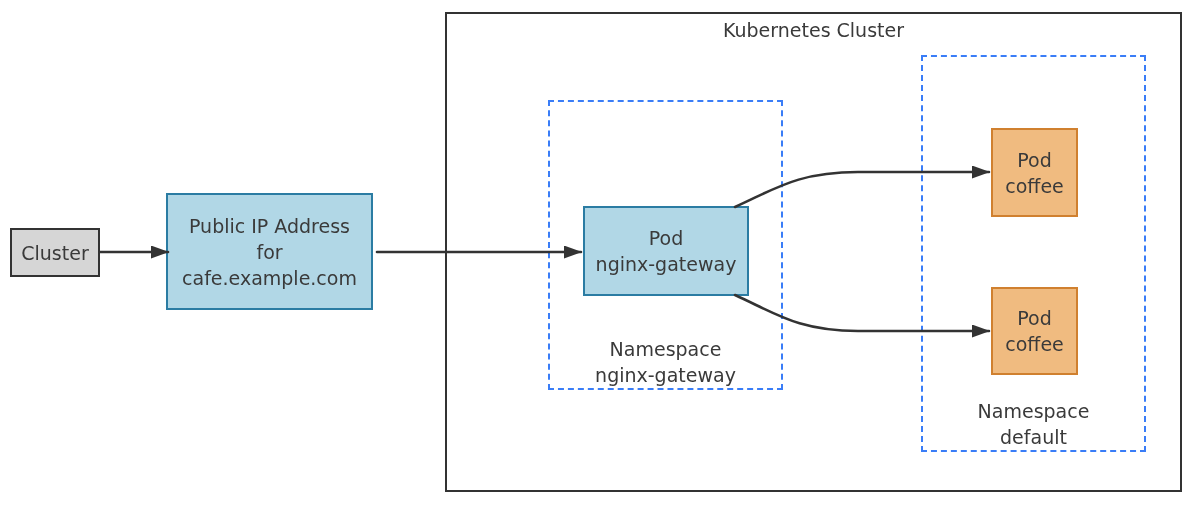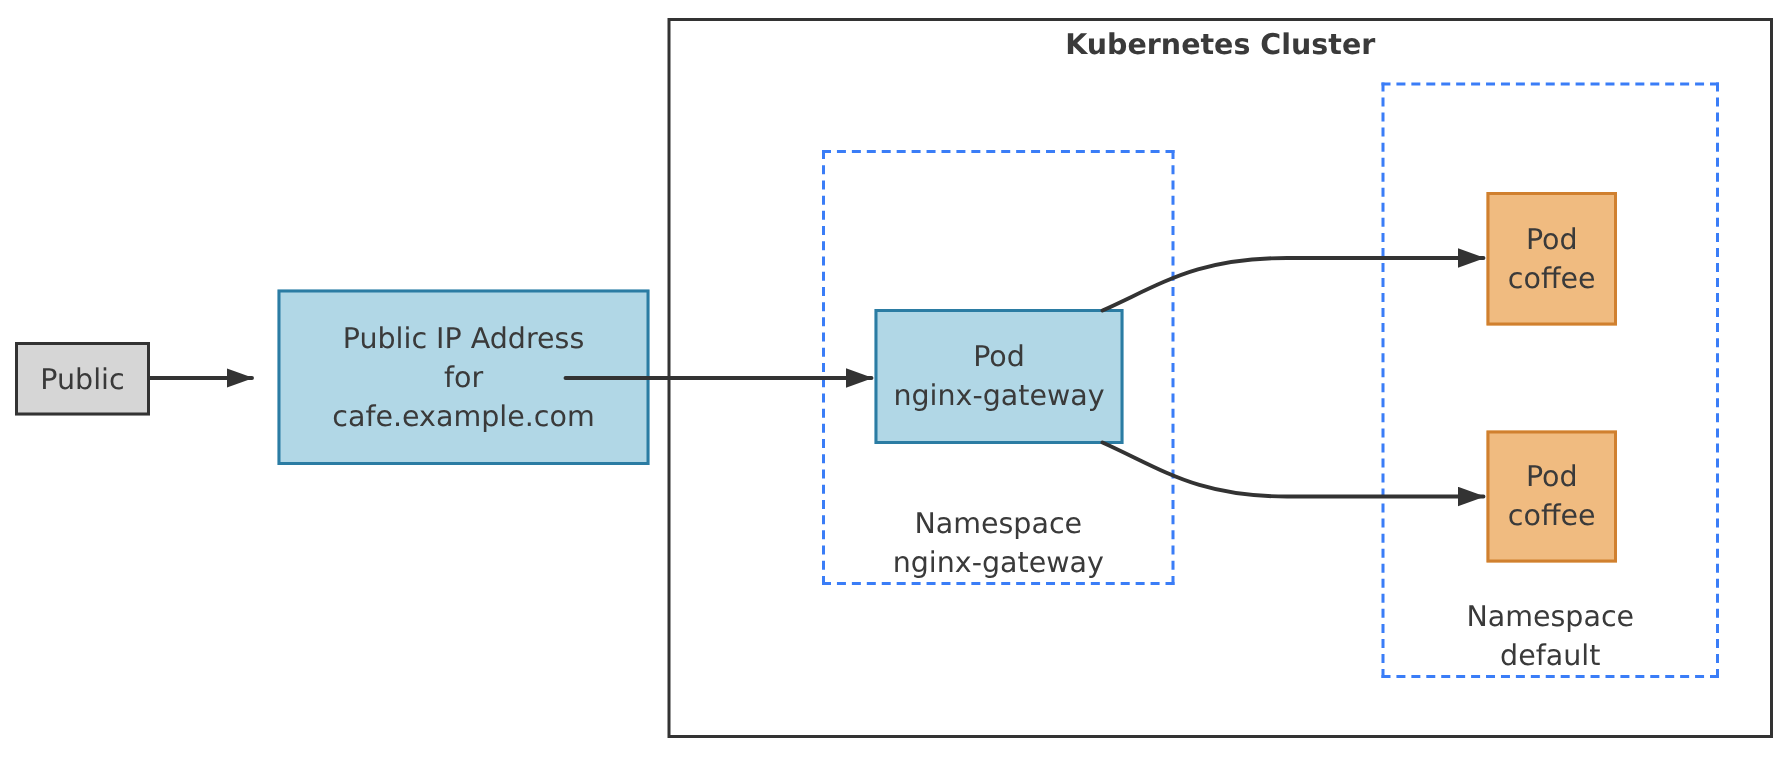--- a/index.html
+++ b/index.html
@@ -14,31 +14,31 @@
     display: flex; align-items: center; justify-content: center;
     text-align: center; font-size: 19px; line-height: 26px;
     white-space: pre-line;
   }
   .node { border: 2px solid; z-index: 2; }
   .clients {
     left: 10px; top: 228px; width: 90px; height: 49px;
     background: var(--gray-fill); border-color: var(--line-color);
   }
   .public-ip {
-    left: 185px; top: 193px; width: 248px; height: 117px;
+    left: 166px; top: 193px; width: 207px; height: 117px;
     background: var(--blue-fill); border-color: var(--blue-stroke);
   }
   .cluster {
     left: 445px; top: 12px; width: 737px; height: 480px;
     border: 2px solid var(--line-color); background: #ffffff;
     position: absolute; box-sizing: border-box; z-index: 0;
   }
   .cluster-title {
     position: absolute; left: 445px; top: 17px; width: 737px;
-    text-align: center; font-size: 19px; line-height: 26px; z-index: 1; font-weight: bold;
+    text-align: center; font-size: 19px; line-height: 26px; z-index: 1;
   }
   .ns-box {
     border: 2px dashed var(--dash-blue); background: transparent;
     align-items: flex-end; z-index: 1;
   }
   .ns-gateway { left: 548px; top: 100px; width: 235px; height: 290px; }
   .ns-default { left: 921px; top: 55px;  width: 225px; height: 397px; }
   .ns-label { width: 100%; padding-top: 3px; white-space: pre-line; }
   .pod-gateway {
     left: 583px; top: 206px; width: 166px; height: 90px;
@@ -68,21 +68,21 @@
   <div class="ns-box ns-gateway">
     <div class="ns-label">Namespace
 nginx-gateway</div>
   </div>
 
   <div class="ns-box ns-default">
     <div class="ns-label">Namespace
 default</div>
   </div>
 
-  <div class="node clients">Public</div>
+  <div class="node clients">Cluster</div>
 
   <div class="node public-ip">Public IP Address
 for
 cafe.example.com</div>
 
   <div class="node pod-gateway">Pod
 nginx-gateway</div>
 
   <div class="node pod-coffee-1">Pod
 coffee</div>

